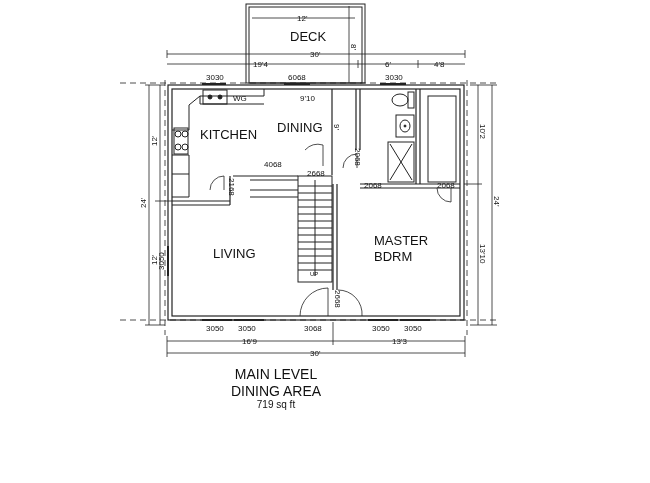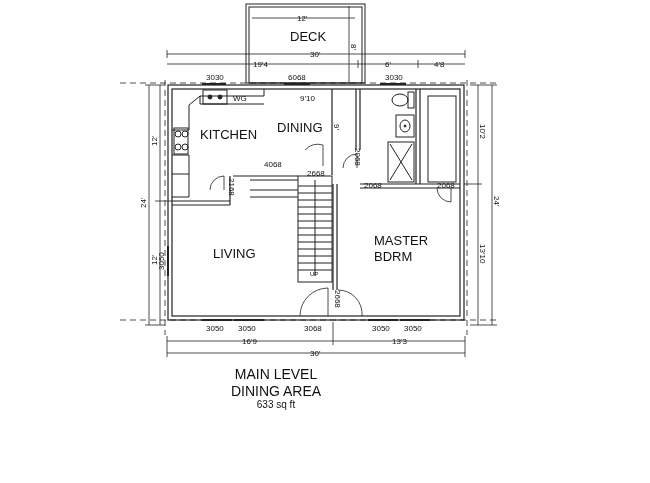--- a/index.html
+++ b/index.html
@@ -181,13 +181,13 @@
   <text class="lbl dim" x="229" y="178" transform="rotate(90 229 178)">2168</text>
   <text class="lbl dim" x="355" y="148" transform="rotate(90 355 148)">2068</text>
   <text class="lbl dim" x="364" y="188">2068</text>
   <text class="lbl dim" x="437" y="188">2068</text>
   <text class="lbl dim" x="304" y="331">3068</text>
   <text class="lbl dim" x="335" y="290" transform="rotate(90 335 290)">2668</text>
 </svg>
 
 <div class="title" style="top:366px;font-size:14px;">MAIN LEVEL</div>
 <div class="title" style="top:383px;font-size:14px;">DINING AREA</div>
-<div class="title" style="top:399px;font-size:10px;">633 sq ft</div>
+<div class="title" style="top:399px;font-size:10px;">719 sq ft</div>
 
 </body></html>

